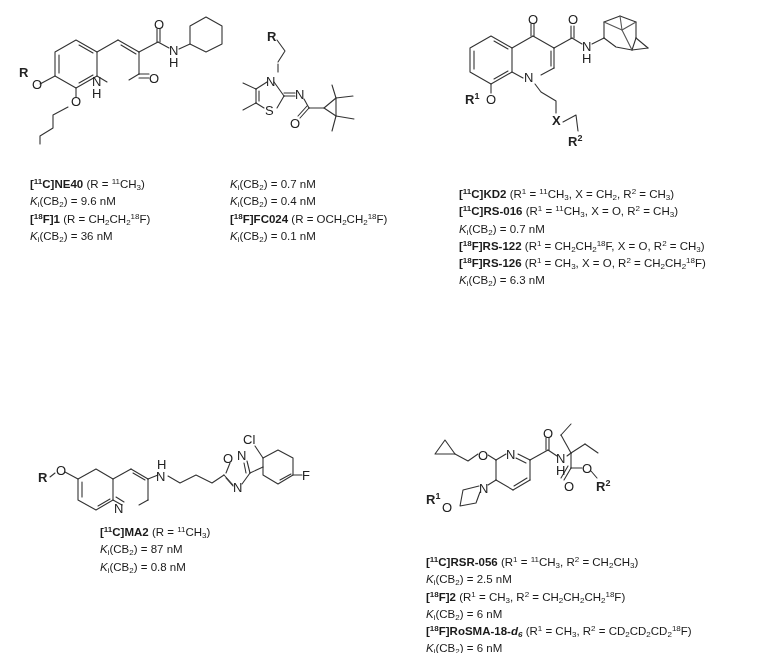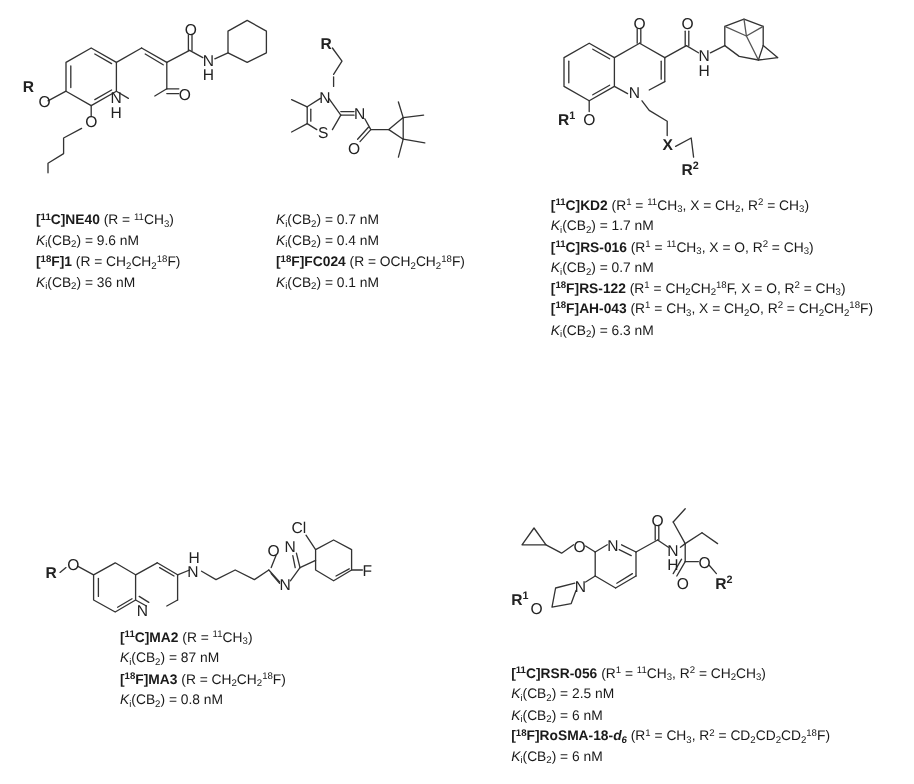--- a/index.html
+++ b/index.html
@@ -308,34 +308,33 @@
     <div class="line ki"><i>K</i><sub>i</sub>(CB<sub>2</sub>) = 9.6 nM</div>
     <div class="line"><span class="name">[<sup>18</sup>F]1</span> (R = CH<sub>2</sub>CH<sub>2</sub><sup>18</sup>F)</div>
     <div class="line ki"><i>K</i><sub>i</sub>(CB<sub>2</sub>) = 36 nM</div>
   </div>
 <div class="block" style="left:230px;top:176px">
     <div class="line ki"><i>K</i><sub>i</sub>(CB<sub>2</sub>) = 0.7 nM</div>
     <div class="line ki"><i>K</i><sub>i</sub>(CB<sub>2</sub>) = 0.4 nM</div>
     <div class="line"><span class="name">[<sup>18</sup>F]FC024</span> (R = OCH<sub>2</sub>CH<sub>2</sub><sup>18</sup>F)</div>
     <div class="line ki"><i>K</i><sub>i</sub>(CB<sub>2</sub>) = 0.1 nM</div>
   </div>
-<div class="block" style="left:459px;top:164px">
+<div class="block" style="left:459px;top:186px">
     <div class="line"><span class="name">[<sup>11</sup>C]KD2</span> (R<sup>1</sup> = <sup>11</sup>CH<sub>3</sub>, X = CH<sub>2</sub>, R<sup>2</sup> = CH<sub>3</sub>)</div>
-    <div class="line ki"><i>K</i><sub>i</sub>(CB<sub>2</sub>) = 1.7 nM</div>
     <div class="line"><span class="name">[<sup>11</sup>C]RS-016</span> (R<sup>1</sup> = <sup>11</sup>CH<sub>3</sub>, X = O, R<sup>2</sup> = CH<sub>3</sub>)</div>
     <div class="line ki"><i>K</i><sub>i</sub>(CB<sub>2</sub>) = 0.7 nM</div>
     <div class="line"><span class="name">[<sup>18</sup>F]RS-122</span> (R<sup>1</sup> = CH<sub>2</sub>CH<sub>2</sub><sup>18</sup>F, X = O, R<sup>2</sup> = CH<sub>3</sub>)</div>
-    <div class="line"><span class="name">[<sup>18</sup>F]AH-043</span> (R<sup>1</sup> = CH<sub>3</sub>, X = CH<sub>2</sub>O, R<sup>2</sup> = CH<sub>2</sub>CH<sub>2</sub><sup>18</sup>F)</div>
+    <div class="line"><span class="name">[<sup>18</sup>F]RS-126</span> (R<sup>1</sup> = CH<sub>3</sub>, X = O, R<sup>2</sup> = CH<sub>2</sub>CH<sub>2</sub><sup>18</sup>F)</div>
     <div class="line ki"><i>K</i><sub>i</sub>(CB<sub>2</sub>) = 6.3 nM</div>
   </div>
 <div class="block" style="left:100px;top:524px">
     <div class="line"><span class="name">[<sup>11</sup>C]MA2</span> (R = <sup>11</sup>CH<sub>3</sub>)</div>
     <div class="line ki"><i>K</i><sub>i</sub>(CB<sub>2</sub>) = 87 nM</div>
-    <div class="line"><span class="name">[<sup>18</sup>F]MA3</span> (R = CH<sub>2</sub>CH<sub>2</sub><sup>18</sup>F)</div>
     <div class="line ki"><i>K</i><sub>i</sub>(CB<sub>2</sub>) = 0.8 nM</div>
   </div>
 <div class="block" style="left:426px;top:554px">
     <div class="line"><span class="name">[<sup>11</sup>C]RSR-056</span> (R<sup>1</sup> = <sup>11</sup>CH<sub>3</sub>, R<sup>2</sup> = CH<sub>2</sub>CH<sub>3</sub>)</div>
     <div class="line ki"><i>K</i><sub>i</sub>(CB<sub>2</sub>) = 2.5 nM</div>
+    <div class="line"><span class="name">[<sup>18</sup>F]2</span> (R<sup>1</sup> = CH<sub>3</sub>, R<sup>2</sup> = CH<sub>2</sub>CH<sub>2</sub>CH<sub>2</sub><sup>18</sup>F)</div>
     <div class="line ki"><i>K</i><sub>i</sub>(CB<sub>2</sub>) = 6 nM</div>
     <div class="line"><span class="name">[<sup>18</sup>F]RoSMA-18-<i>d</i><sub><i>6</i></sub></span> (R<sup>1</sup> = CH<sub>3</sub>, R<sup>2</sup> = CD<sub>2</sub>CD<sub>2</sub>CD<sub>2</sub><sup>18</sup>F)</div>
     <div class="line ki"><i>K</i><sub>i</sub>(CB<sub>2</sub>) = 6 nM</div>
   </div>
 
 </body></html>

